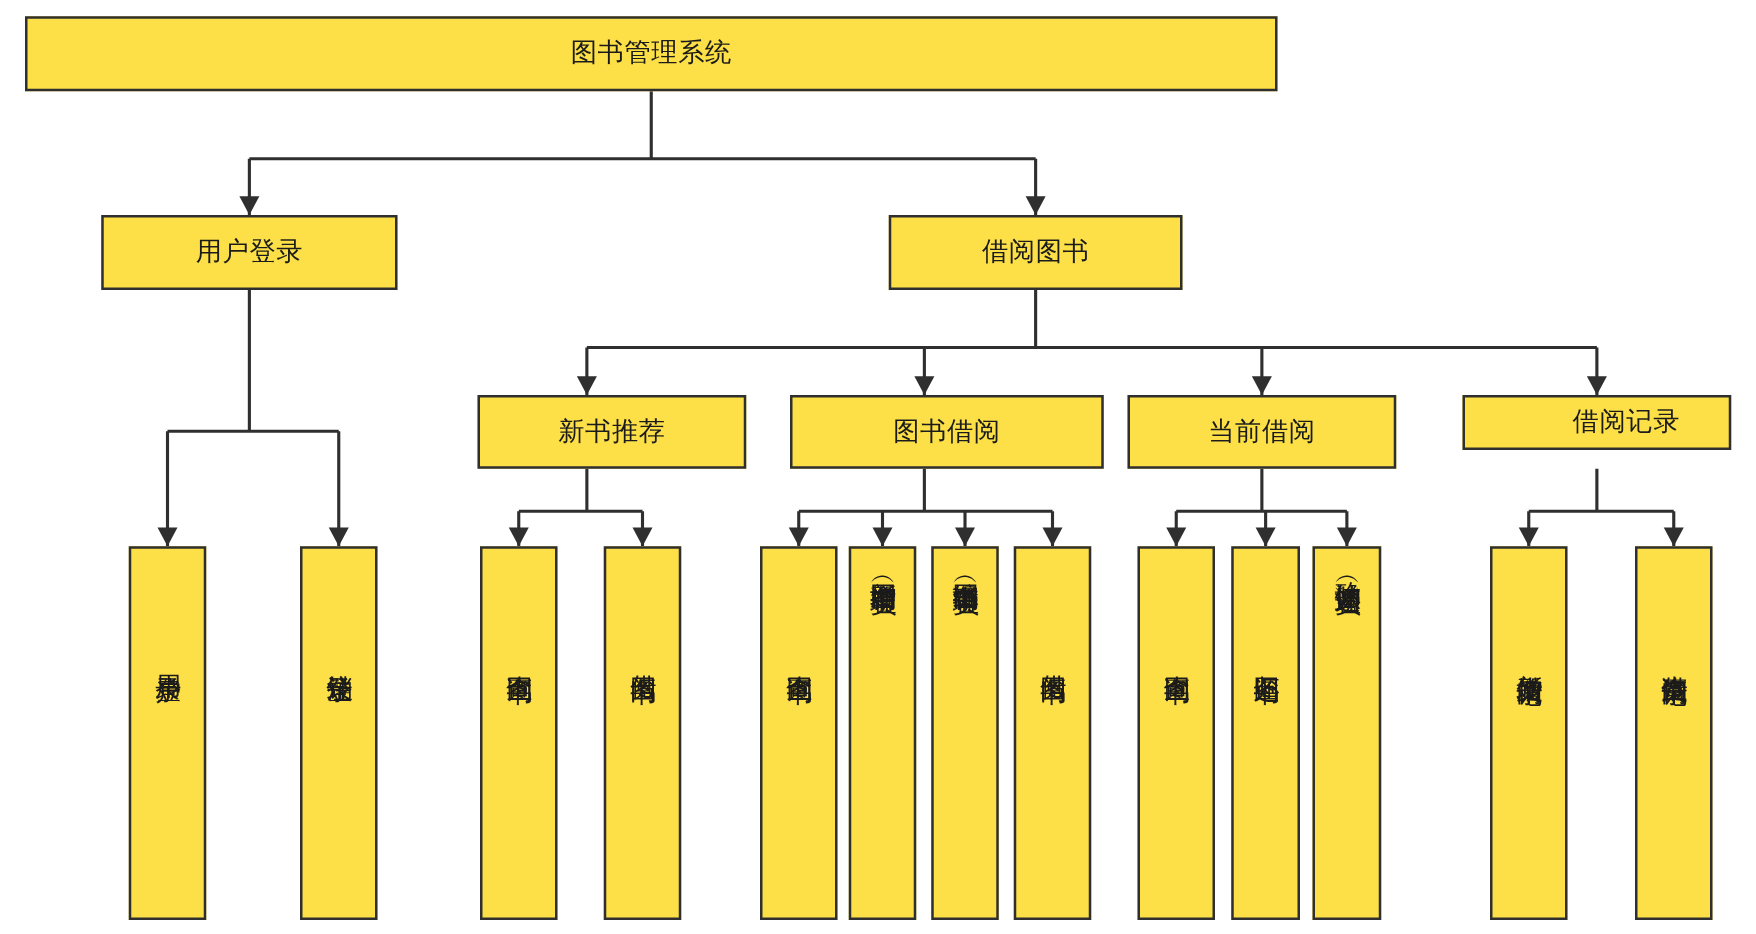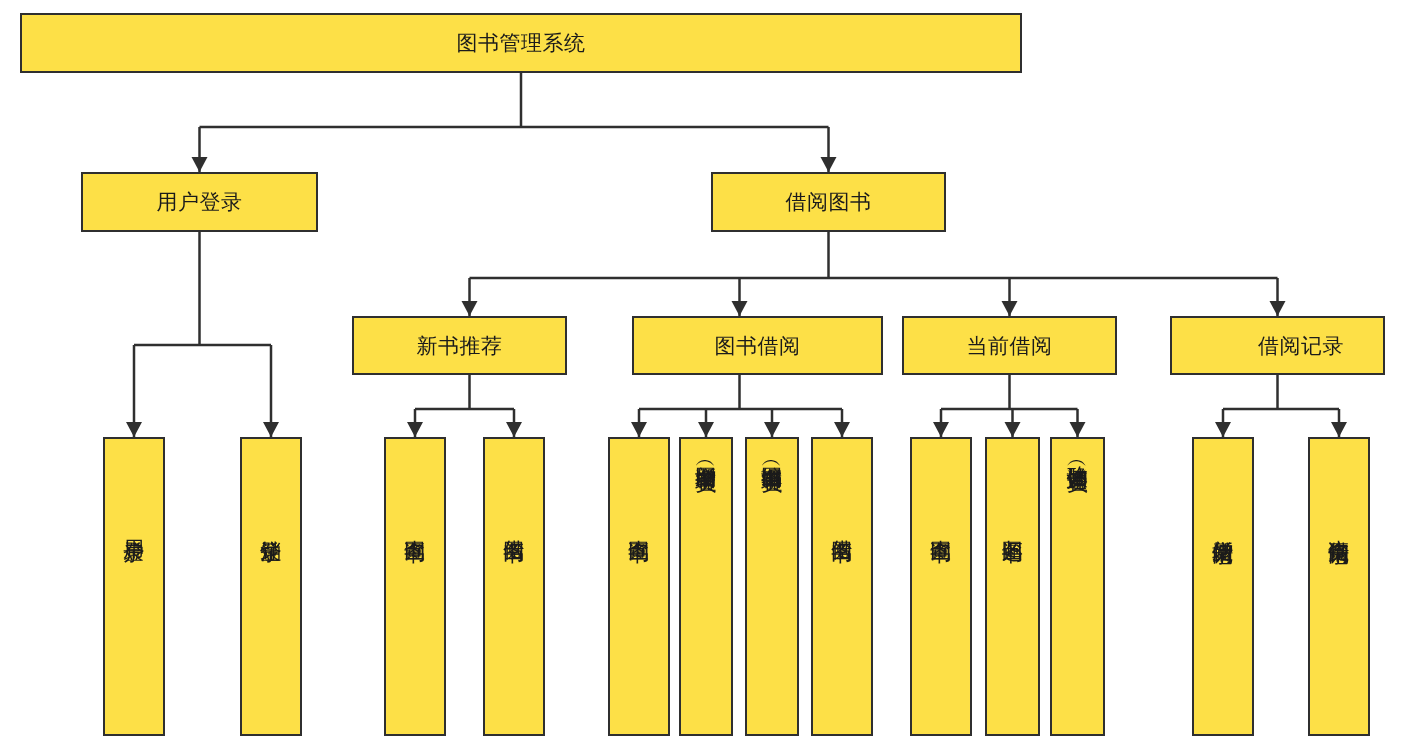--- a/index.html
+++ b/index.html
@@ -143,30 +143,30 @@
   <div id="node-layer">
       <div class="node node-h" style="left: 20px; top: 13px; width: 1002px; height: 60px;">
         <span class="node-label">图书管理系统</span>
       </div>
       <div class="node node-h" style="left: 81px; top: 172px; width: 237px; height: 60px;">
         <span class="node-label">用户登录</span>
       </div>
       <div class="node node-h" style="left: 711px; top: 172px; width: 235px; height: 60px;">
         <span class="node-label">借阅图书</span>
       </div>
-      <div class="node node-h" style="left: 352px; top: 316px; width: 215px; height: 59px;">
+      <div class="node node-h" style="left: 382px; top: 316px; width: 215px; height: 59px;">
         <span class="node-label">新书推荐</span>
       </div>
       <div class="node node-h" style="left: 632px; top: 316px; width: 251px; height: 59px;">
         <span class="node-label">图书借阅</span>
       </div>
       <div class="node node-h" style="left: 902px; top: 316px; width: 215px; height: 59px; justify-content: center;">
         <span class="node-label">当前借阅</span>
       </div>
-      <div class="node node-h" style="left: 1170px; top: 316px; width: 215px; height: 59px; padding-left: 47px;">
+      <div class="node node-h" style="left: 1170px; top: 316px; width: 215px; height: 44px; padding-left: 47px;">
         <span class="node-label">借阅记录</span>
       </div>
       <div class="node node-v mid" style="left: 103px; top: 437px; width: 62px; height: 299px;">
         <span class="node-label">用户登录</span>
       </div>
       <div class="node node-v mid" style="left: 240px; top: 437px; width: 62px; height: 299px;">
         <span class="node-label">注销登录</span>
       </div>
       <div class="node node-v mid" style="left: 384px; top: 437px; width: 62px; height: 299px;">
         <span class="node-label">查询图书</span>

